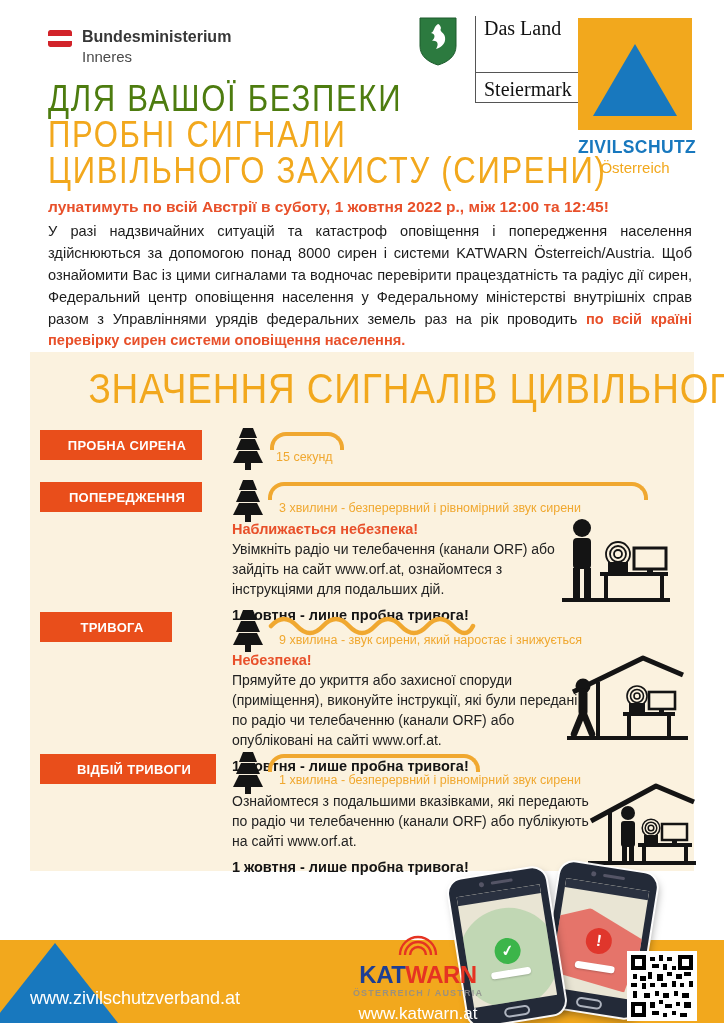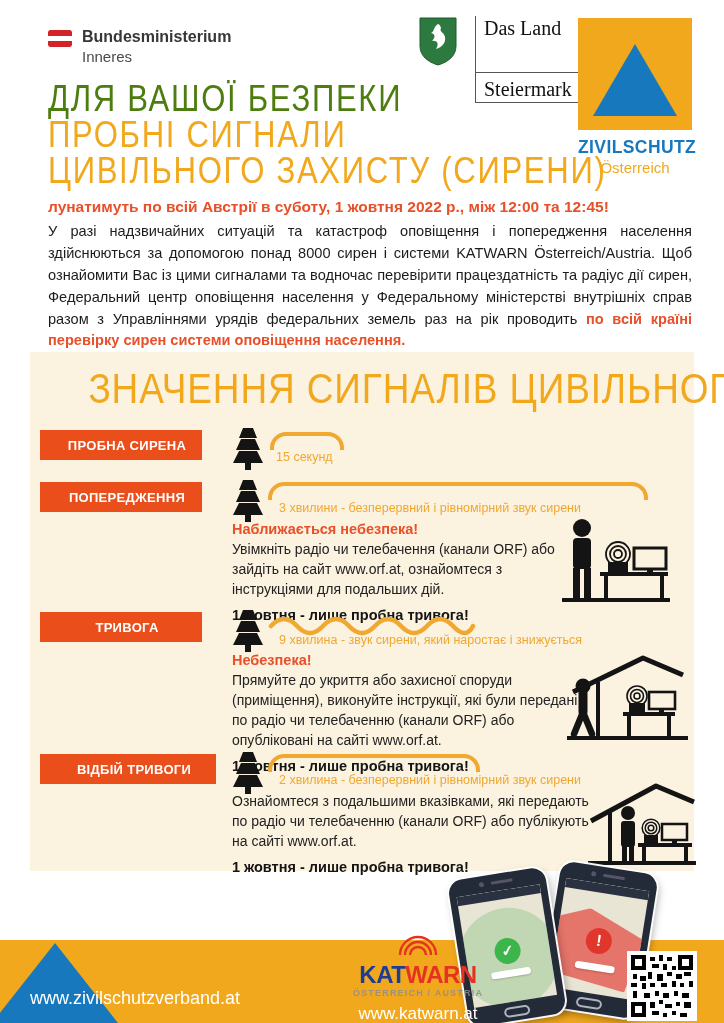--- a/index.html
+++ b/index.html
@@ -162,21 +162,21 @@
       <rect x="42" y="60" width="4" height="22" fill="#141414"></rect>
       <rect x="98" y="60" width="4" height="22" fill="#141414"></rect>
       <circle cx="56" cy="38" r="4" fill="none" stroke="#141414" stroke-width="1.8"></circle>
       <circle cx="56" cy="38" r="8" fill="none" stroke="#141414" stroke-width="1.8"></circle>
       <circle cx="56" cy="38" r="12" fill="none" stroke="#141414" stroke-width="1.8"></circle>
       <rect x="46" y="46" width="20" height="10" fill="#141414"></rect>
       <rect x="72" y="32" width="32" height="21" fill="#FBF2DF" stroke="#141414" stroke-width="3"></rect>
       <rect x="85" y="53" width="6" height="3" fill="#141414"></rect>
     </svg>
 
-    <div class="sig-label" style="top:260px; width:162px;">ТРИВОГА</div>
+    <div class="sig-label" style="top:260px; width:132px;">ТРИВОГА</div>
     <svg class="siren" style="left:200px; top:256px;" width="36" height="46" viewBox="0 0 36 46">
       <polygon points="13,2 23,2 27,12 9,12" fill="#141414"></polygon>
       <polygon points="11,13 25,13 30,24 6,24" fill="#141414"></polygon>
       <polygon points="9,25 27,25 33,37 3,37" fill="#141414"></polygon>
       <rect x="15" y="37" width="6" height="7" fill="#141414"></rect>
     </svg>
     <svg class="picto" style="left:238px; top:258px;" width="208" height="26" viewBox="0 0 208 26">
       <path d="M3,16 Q16,2 29,16 T55,16 T81,16 T107,16 T133,16 T159,16 T185,16 T205,16" fill="none" stroke="#F0A830" stroke-width="4.5" stroke-linecap="round"></path>
     </svg>
     <div class="dur-caption" style="left:249px; top:281px;">9 хвилина - звук сирени, який наростає і знижується</div>
@@ -204,21 +204,21 @@
     </svg>
 
     <div class="sig-label" style="top:402px; width:176px;">ВІДБІЙ ТРИВОГИ</div>
     <svg class="siren" style="left:200px; top:398px;" width="36" height="46" viewBox="0 0 36 46">
       <polygon points="13,2 23,2 27,12 9,12" fill="#141414"></polygon>
       <polygon points="11,13 25,13 30,24 6,24" fill="#141414"></polygon>
       <polygon points="9,25 27,25 33,37 3,37" fill="#141414"></polygon>
       <rect x="15" y="37" width="6" height="7" fill="#141414"></rect>
     </svg>
     <div class="bracket" style="left:238px; top:402px; width:212px;"></div>
-    <div class="dur-caption" style="left:249px; top:421px;">2 хвилина - безперервний і рівномірний звук сирени</div>
+    <div class="dur-caption" style="left:249px; top:421px;">1 хвилина - безперервний і рівномірний звук сирени</div>
     <div class="alert" style="left:202px; top:440px; width:360px;">
       <div class="alert-body">Ознайомтеся з подальшими вказівками, які передають по радіо чи телебаченню (канали ORF) або публікують на сайті www.orf.at.</div>
       <div class="alert-note">1 жовтня - лише пробна тривога!</div>
     </div>
     <svg class="picto" style="left:556px; top:424px;" width="112" height="92" viewBox="0 0 112 92">
       <rect x="2" y="85" width="108" height="4" fill="#141414"></rect>
       <path d="M5,45 L70,10 L108,26" fill="none" stroke="#141414" stroke-width="5" stroke-linejoin="round"></path>
       <rect x="22" y="36" width="4" height="49" fill="#141414"></rect>
       <circle cx="42" cy="37" r="7" fill="#141414"></circle>
       <rect x="35" y="45" width="14" height="26" rx="3" fill="#141414"></rect>

